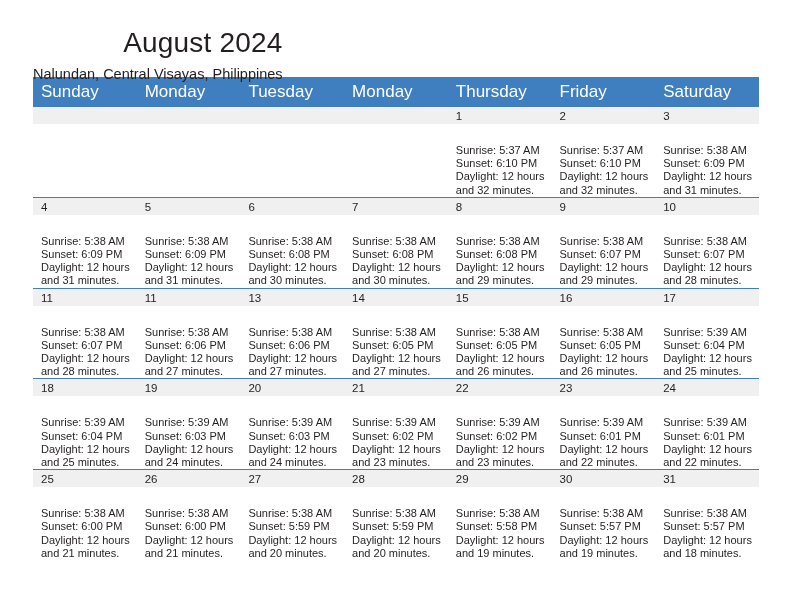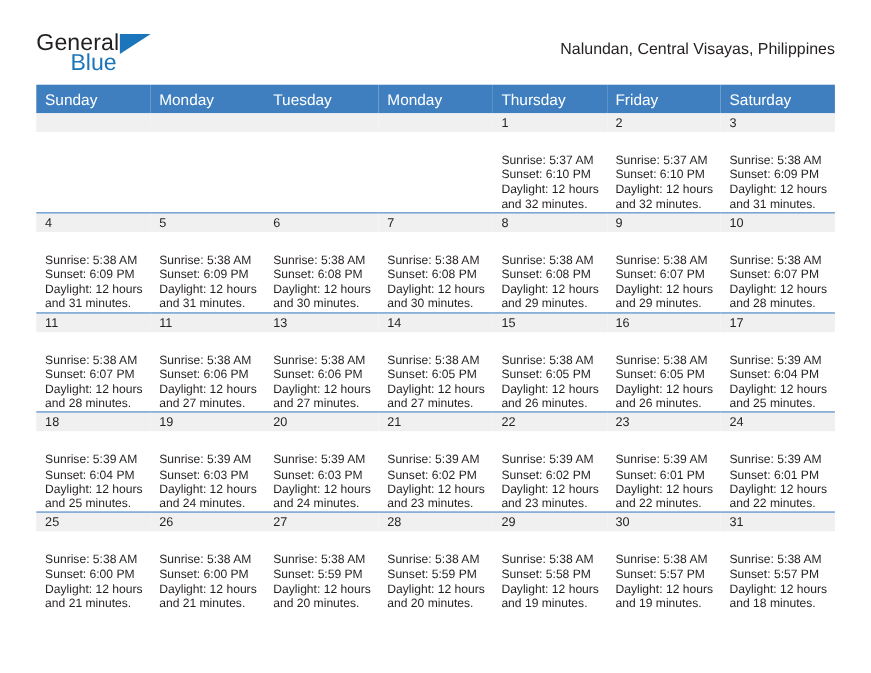--- a/index.html
+++ b/index.html
@@ -86,21 +86,21 @@
   .calendar {
     width: 726px;
     border-collapse: collapse;
     table-layout: fixed;
     margin-top: 5px;
   }
 
   .calendar th {
     background: #3f7fbf;
     color: #ffffff;
-    font-size: 14px;
+    font-size: 17px;
     font-weight: normal;
     text-align: left;
     padding: 5px 0 5px 8px;
     height: 20px;
     box-sizing: border-box;
     border: none;
     margin-left: 41px;
   }
 
   .calendar td {
@@ -140,27 +140,23 @@
     background: #f0f0f0;
   }
 </style>
 </head>
 <body>
 
 <div class="page">
 
   <div class="masthead">
 
-    <div class="logo">
-      <span class="logo-general">General</span>
-      <span class="logo-triangle"></span>
-      <span class="logo-blue">Blue</span>
-    </div>
 
     <div class="titles">
+      <h1 class="cal-title">August 2024</h1>
       <div class="cal-subtitle">Nalundan, Central Visayas, Philippines</div>
     </div>
 
   </div>
 
   <table class="calendar">
     <thead>
       <tr>
         <th>Sunday</th>
         <th>Monday</th>

